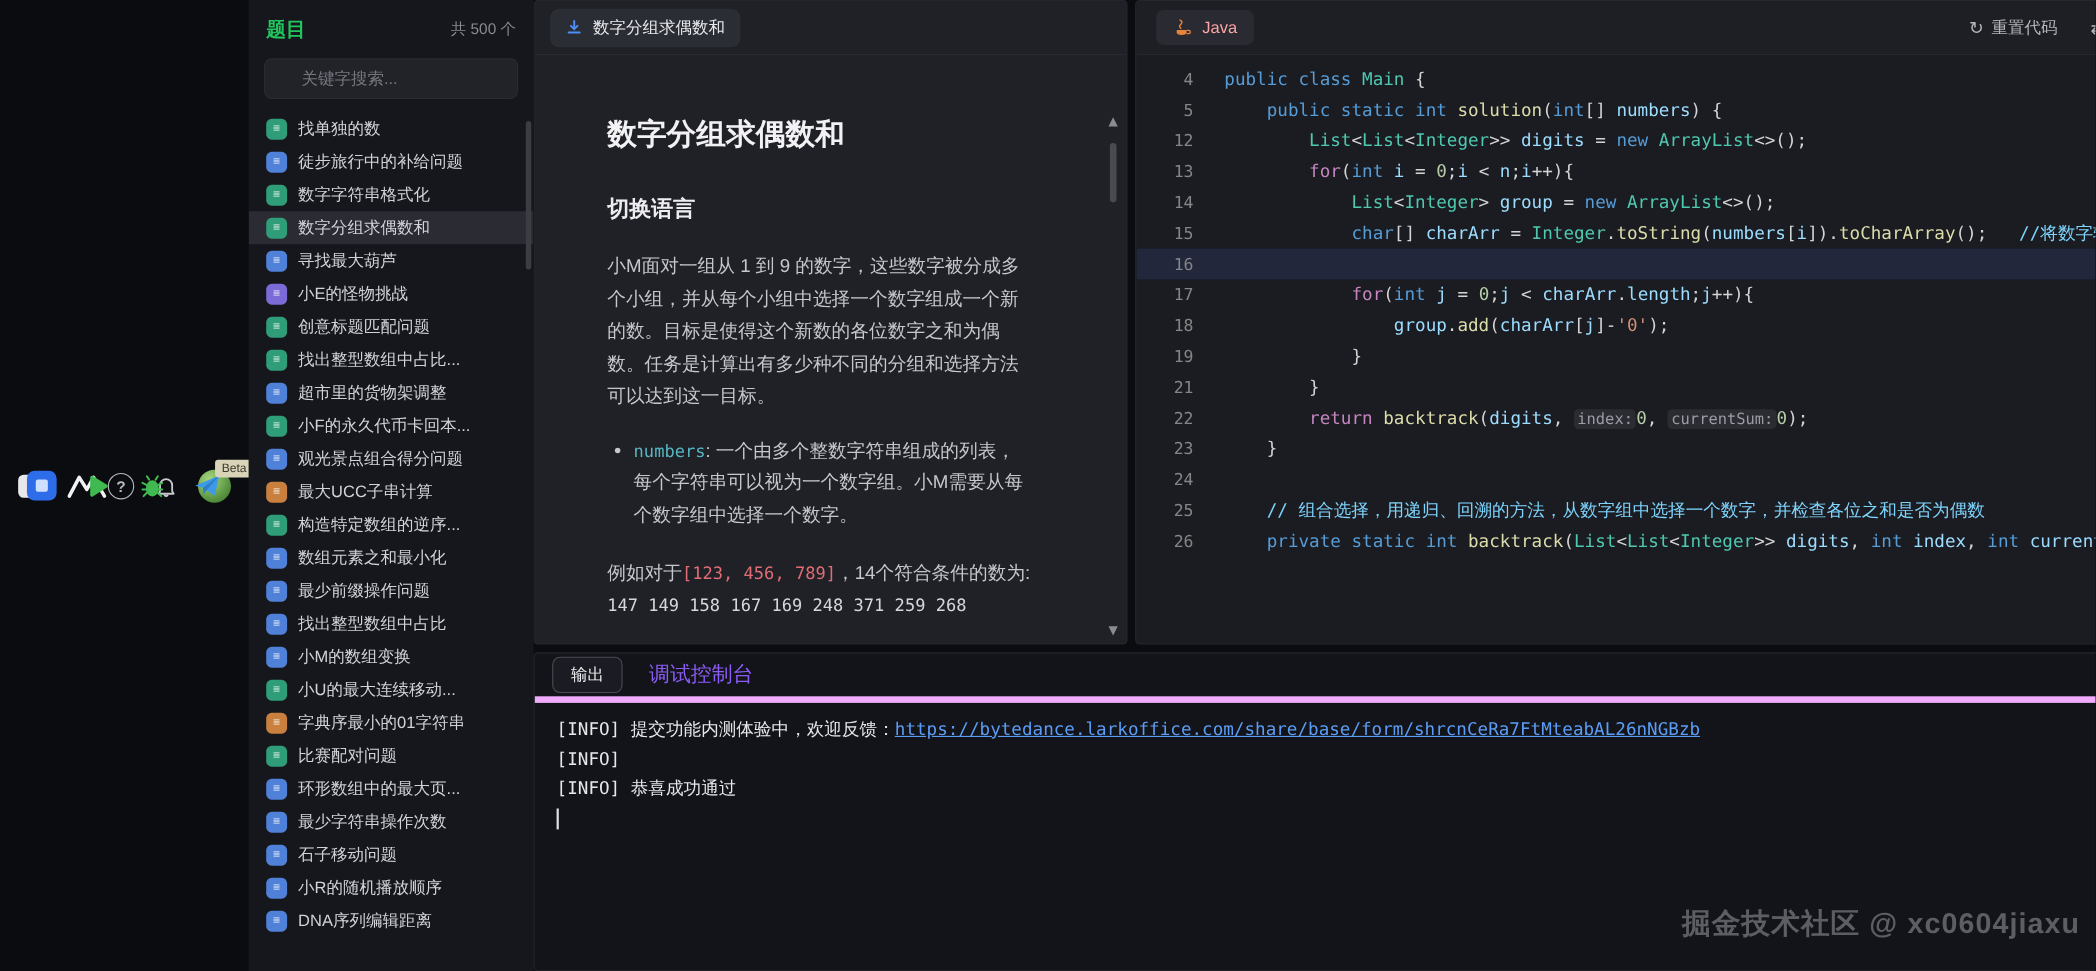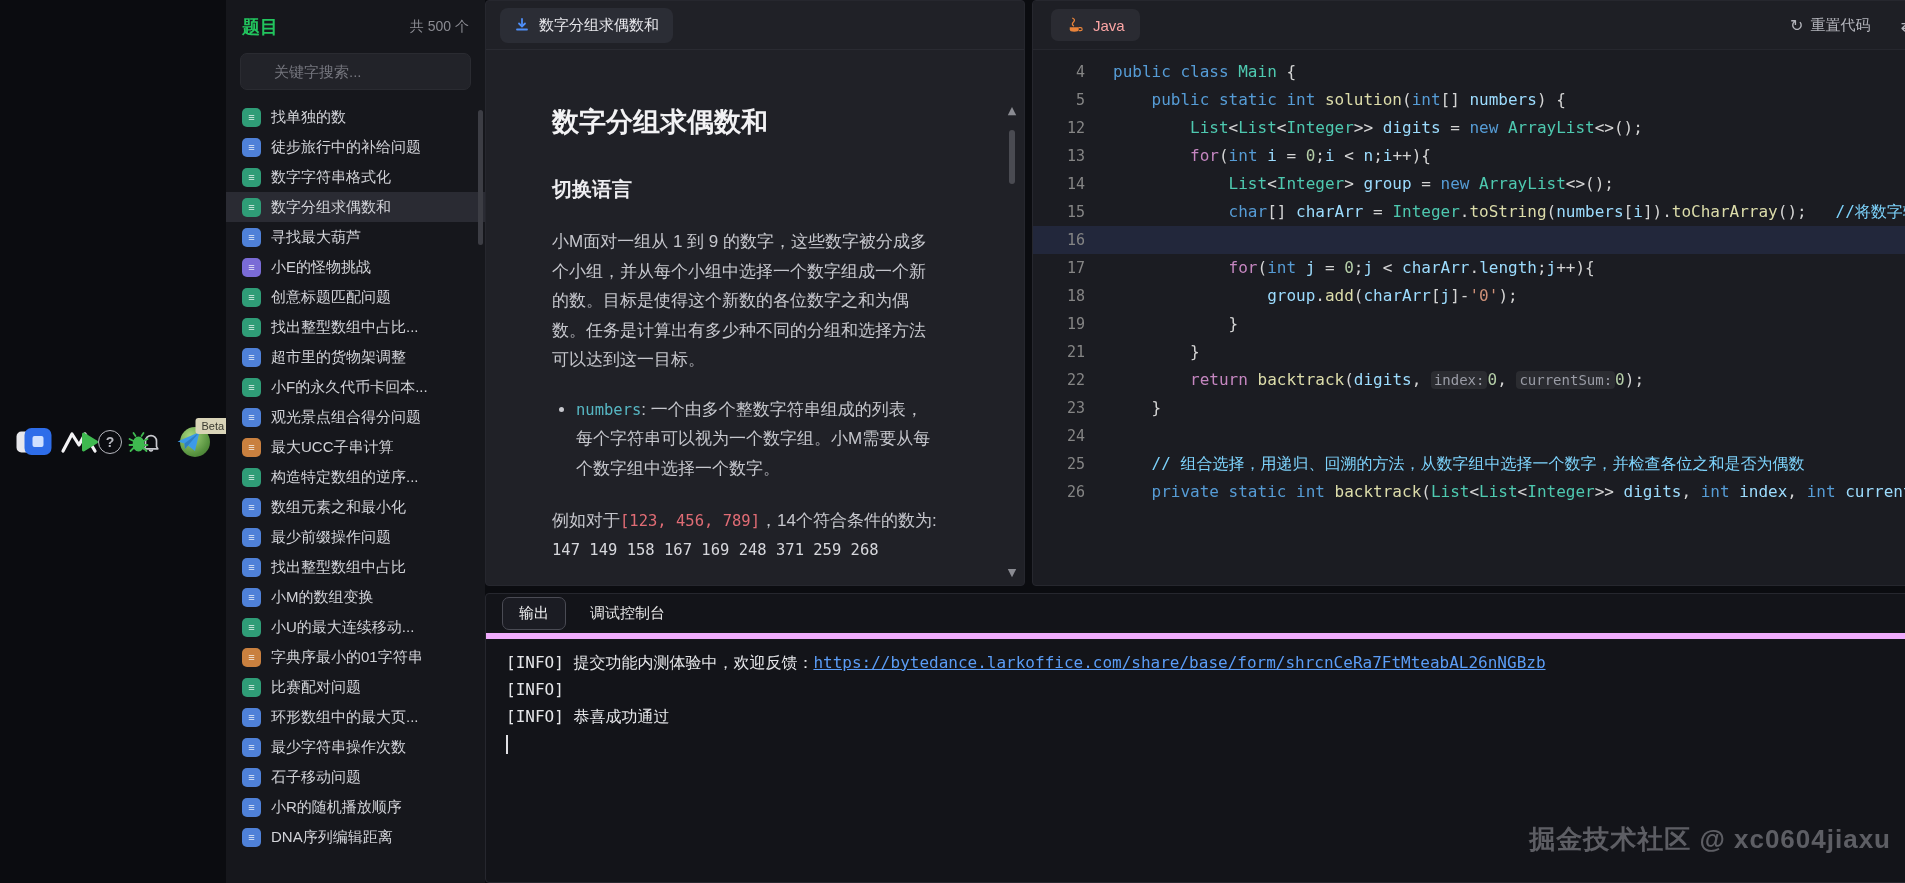--- a/index.html
+++ b/index.html
@@ -74,21 +74,21 @@
   .line-code{white-space:pre;color:#d4d4d4}
   .tok-k{color:#569cd6}.tok-c{color:#c586c0}.tok-t{color:#4ec9b0}.tok-f{color:#dcdcaa}
   .tok-v{color:#9cdcfe}.tok-n{color:#b5cea8}.tok-s{color:#ce9178}.tok-m{color:#7dd3fc}.tok-p{color:#d4d4d4}
   .tok-h{color:#9a9ca6;background:rgba(255,255,255,.07);border-radius:4px;padding:1px 3px;font-size:14px}
   .editor-scrollthumb{position:absolute;right:3px;top:170px;width:10px;height:84px;background:rgba(255,255,255,.14);border-radius:2px;cursor:pointer}
 
   
   .console{flex:1;background:#131419;border:1px solid #26272e;border-radius:4px;display:flex;flex-direction:column;position:relative;overflow:hidden}
   .console-tabs{flex:0 0 45px;display:flex;align-items:center;gap:24px;padding:0 16px;position:relative;border-bottom:6px solid #f0abfc}
   .console-tab.active{border:1px solid #4a4b54;border-radius:7px;padding:6px 16px;color:#f0f0f2;font-size:15px;background:#1b1c23;cursor:pointer}
-  .console-tab.inactive{color:#e5e5e5;font-size:15px;cursor:pointer;background:none;border:none}
+  .console-tab.inactive{color:#8b5cf6;font-size:19px;cursor:pointer;background:none;border:none}
   .console-close{position:absolute;right:18px;top:50%;transform:translateY(-50%);color:#b4b5bc;font-size:19px;cursor:pointer;background:none;border:none;font-family:"DejaVu Sans",sans-serif}
   .console-body{flex:1;padding:10px 20px;font-family:"DejaVu Sans Mono",monospace;font-size:16px;line-height:27px;color:#e6e7ea}
   .console-link{color:#5b9df6;text-decoration:underline}
   .console-cursor{display:inline-block;width:2px;height:19px;background:#e0e0e4;vertical-align:middle}
 
   
   .rail-btn{display:flex;flex-direction:column;align-items:center;gap:2px;cursor:pointer;background:none;border:none}
   .rail-ai-label{color:#fff;font-size:12px;font-weight:400}
   .float-btn{position:absolute;right:4px;width:36px;height:36px;border-radius:50%;background:#1d2027;border:1px solid #2b2e36;display:flex;align-items:center;justify-content:center;cursor:pointer}
   .float-support{top:647px}

